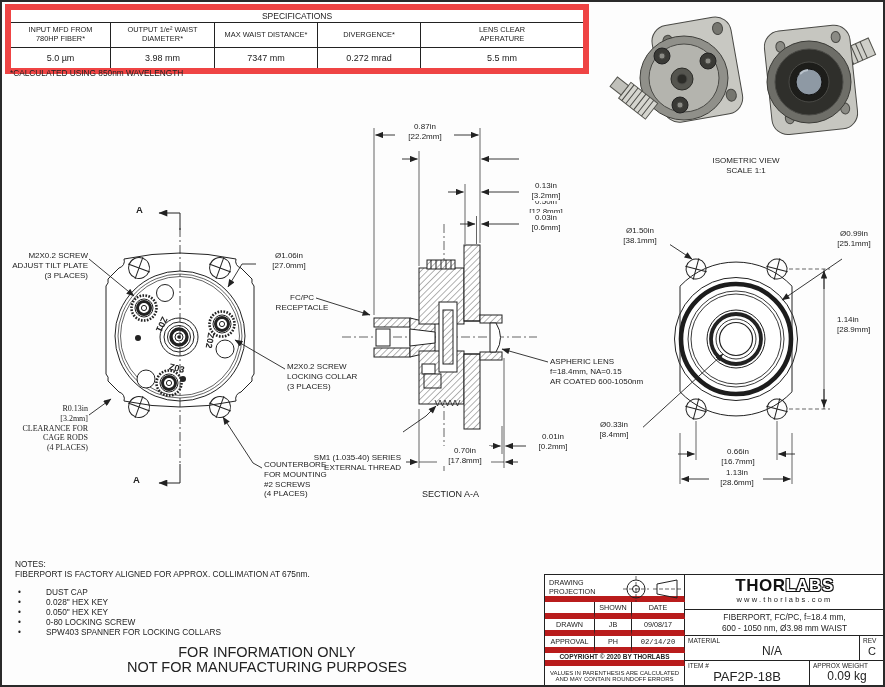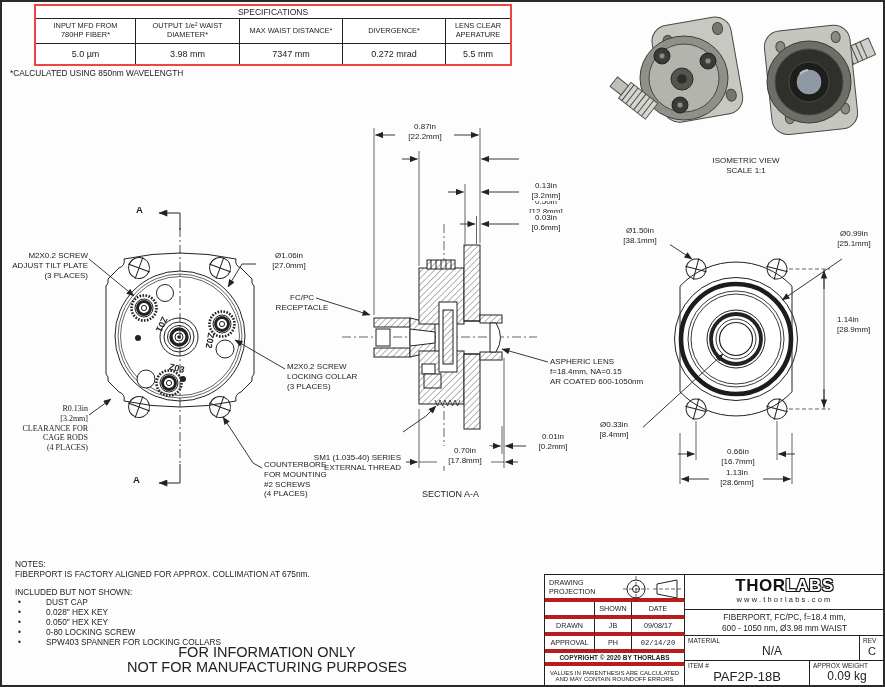--- a/index.html
+++ b/index.html
@@ -8,22 +8,22 @@
     font-family:"Liberation Sans",sans-serif;color:#222;}
   svg{position:absolute;left:0;top:0;z-index:1;}
   .ann{position:absolute;z-index:2;font-size:8px;line-height:1.22;color:#222;white-space:pre-line;}
   .dim{position:absolute;z-index:2;font-size:8px;line-height:1.25;color:#222;text-align:center;
        white-space:pre-line;background:#fdfdfd;padding:0 1px;}
   .nobg{background:transparent;}
   .ta-r{text-align:right}.ta-l{text-align:left}.ta-c{text-align:center}
   .alabel{position:absolute;z-index:2;font-size:9.5px;font-weight:bold;}
 
   
-  #spec{position:absolute;left:3px;top:2px;width:478px;z-index:2;background:#fff;
-        border:2px solid #ef4444;box-sizing:border-box;margin-left:29px;}
+  #spec{position:absolute;left:3px;top:2px;width:584px;z-index:2;background:#fff;
+        border:6px solid #ef4444;box-sizing:border-box;}
   #spec .title{border-bottom:1px solid #222;text-align:center;font-size:8.5px;padding:1px 0;}
   #spec .row{display:grid;grid-template-columns:99px 104px 103px 103px 1fr;}
   #spec .row>div{border-left:1px solid #222;display:flex;align-items:center;justify-content:center;
         text-align:center;white-space:pre-line;box-sizing:border-box;}
   #spec .row>div:first-child{border-left:none;}
   #spec .hdr>div{height:24px;font-size:7.4px;line-height:1.15;}
   #spec .val>div{height:21px;font-size:9px;border-top:1px solid #222;}
   #footnote{position:absolute;left:8px;top:66px;font-size:8.3px;z-index:2;}
 
   
@@ -31,21 +31,21 @@
   #notes .gap{height:8px;}
   .brow{display:flex;}
   .bullet{width:31px;padding-left:3px;box-sizing:border-box;}
   #info1{position:absolute;left:115px;top:642px;width:300px;text-align:center;font-size:14.5px;z-index:2;}
   #info2{position:absolute;left:115px;top:657px;width:300px;text-align:center;font-size:14.5px;z-index:2;}
 
   
   #tb{position:absolute;left:542px;top:572px;width:341px;height:113px;z-index:3;background:#fff;
       border:1.2px solid #222;box-sizing:border-box;}
   .tbc{position:absolute;box-sizing:border-box;font-size:7.2px;color:#222;}
-  .bb{border-bottom:4px solid #b91c1c;}.br{border-right:1px solid #222;}
+  .bb{border-bottom:6px solid #b91c1c;}.br{border-right:1px solid #222;}
   .bt{border-top:1px solid #222;}.bl{border-left:1px solid #222;}
   .cen{display:flex;align-items:center;justify-content:center;text-align:center;}
   .thor{font-weight:900;font-size:17px;letter-spacing:0.5px;color:#111;}
   .labs{font-weight:900;font-size:17px;letter-spacing:0.5px;color:#fff;
         text-shadow:-1px -1px 0 #111,1px -1px 0 #111,-1px 1px 0 #111,1px 1px 0 #111;}
   .weblink{font-size:7.5px;letter-spacing:2.2px;margin-top:-1px;}
   .small-label{position:absolute;left:3px;top:1px;font-size:6.5px;}
   .big-val{width:100%;text-align:center;font-size:12px;margin-top:8px;}
 </style>
 </head>
@@ -397,21 +397,20 @@
   <div class="dim nobg" style="left:703px;top:466px;width:62px;">1.13in
 [28.6mm]</div>
 
   <div class="ann ta-c" style="left:664px;top:154px;width:160px;">ISOMETRIC VIEW
 SCALE 1:1</div>
 
   <div id="notes">
     <div>NOTES:</div>
     <div>FIBERPORT IS FACTORY ALIGNED FOR APPROX. COLLIMATION AT 675nm.</div>
     <div class="gap"></div>
-    <div>INCLUDED BUT NOT SHOWN:</div>
     <div class="brow">
         <span class="bullet">•</span>
         <span>DUST CAP</span>
       </div>
     <div class="brow">
         <span class="bullet">•</span>
         <span>0.028" HEX KEY</span>
       </div>
     <div class="brow">
         <span class="bullet">•</span>

